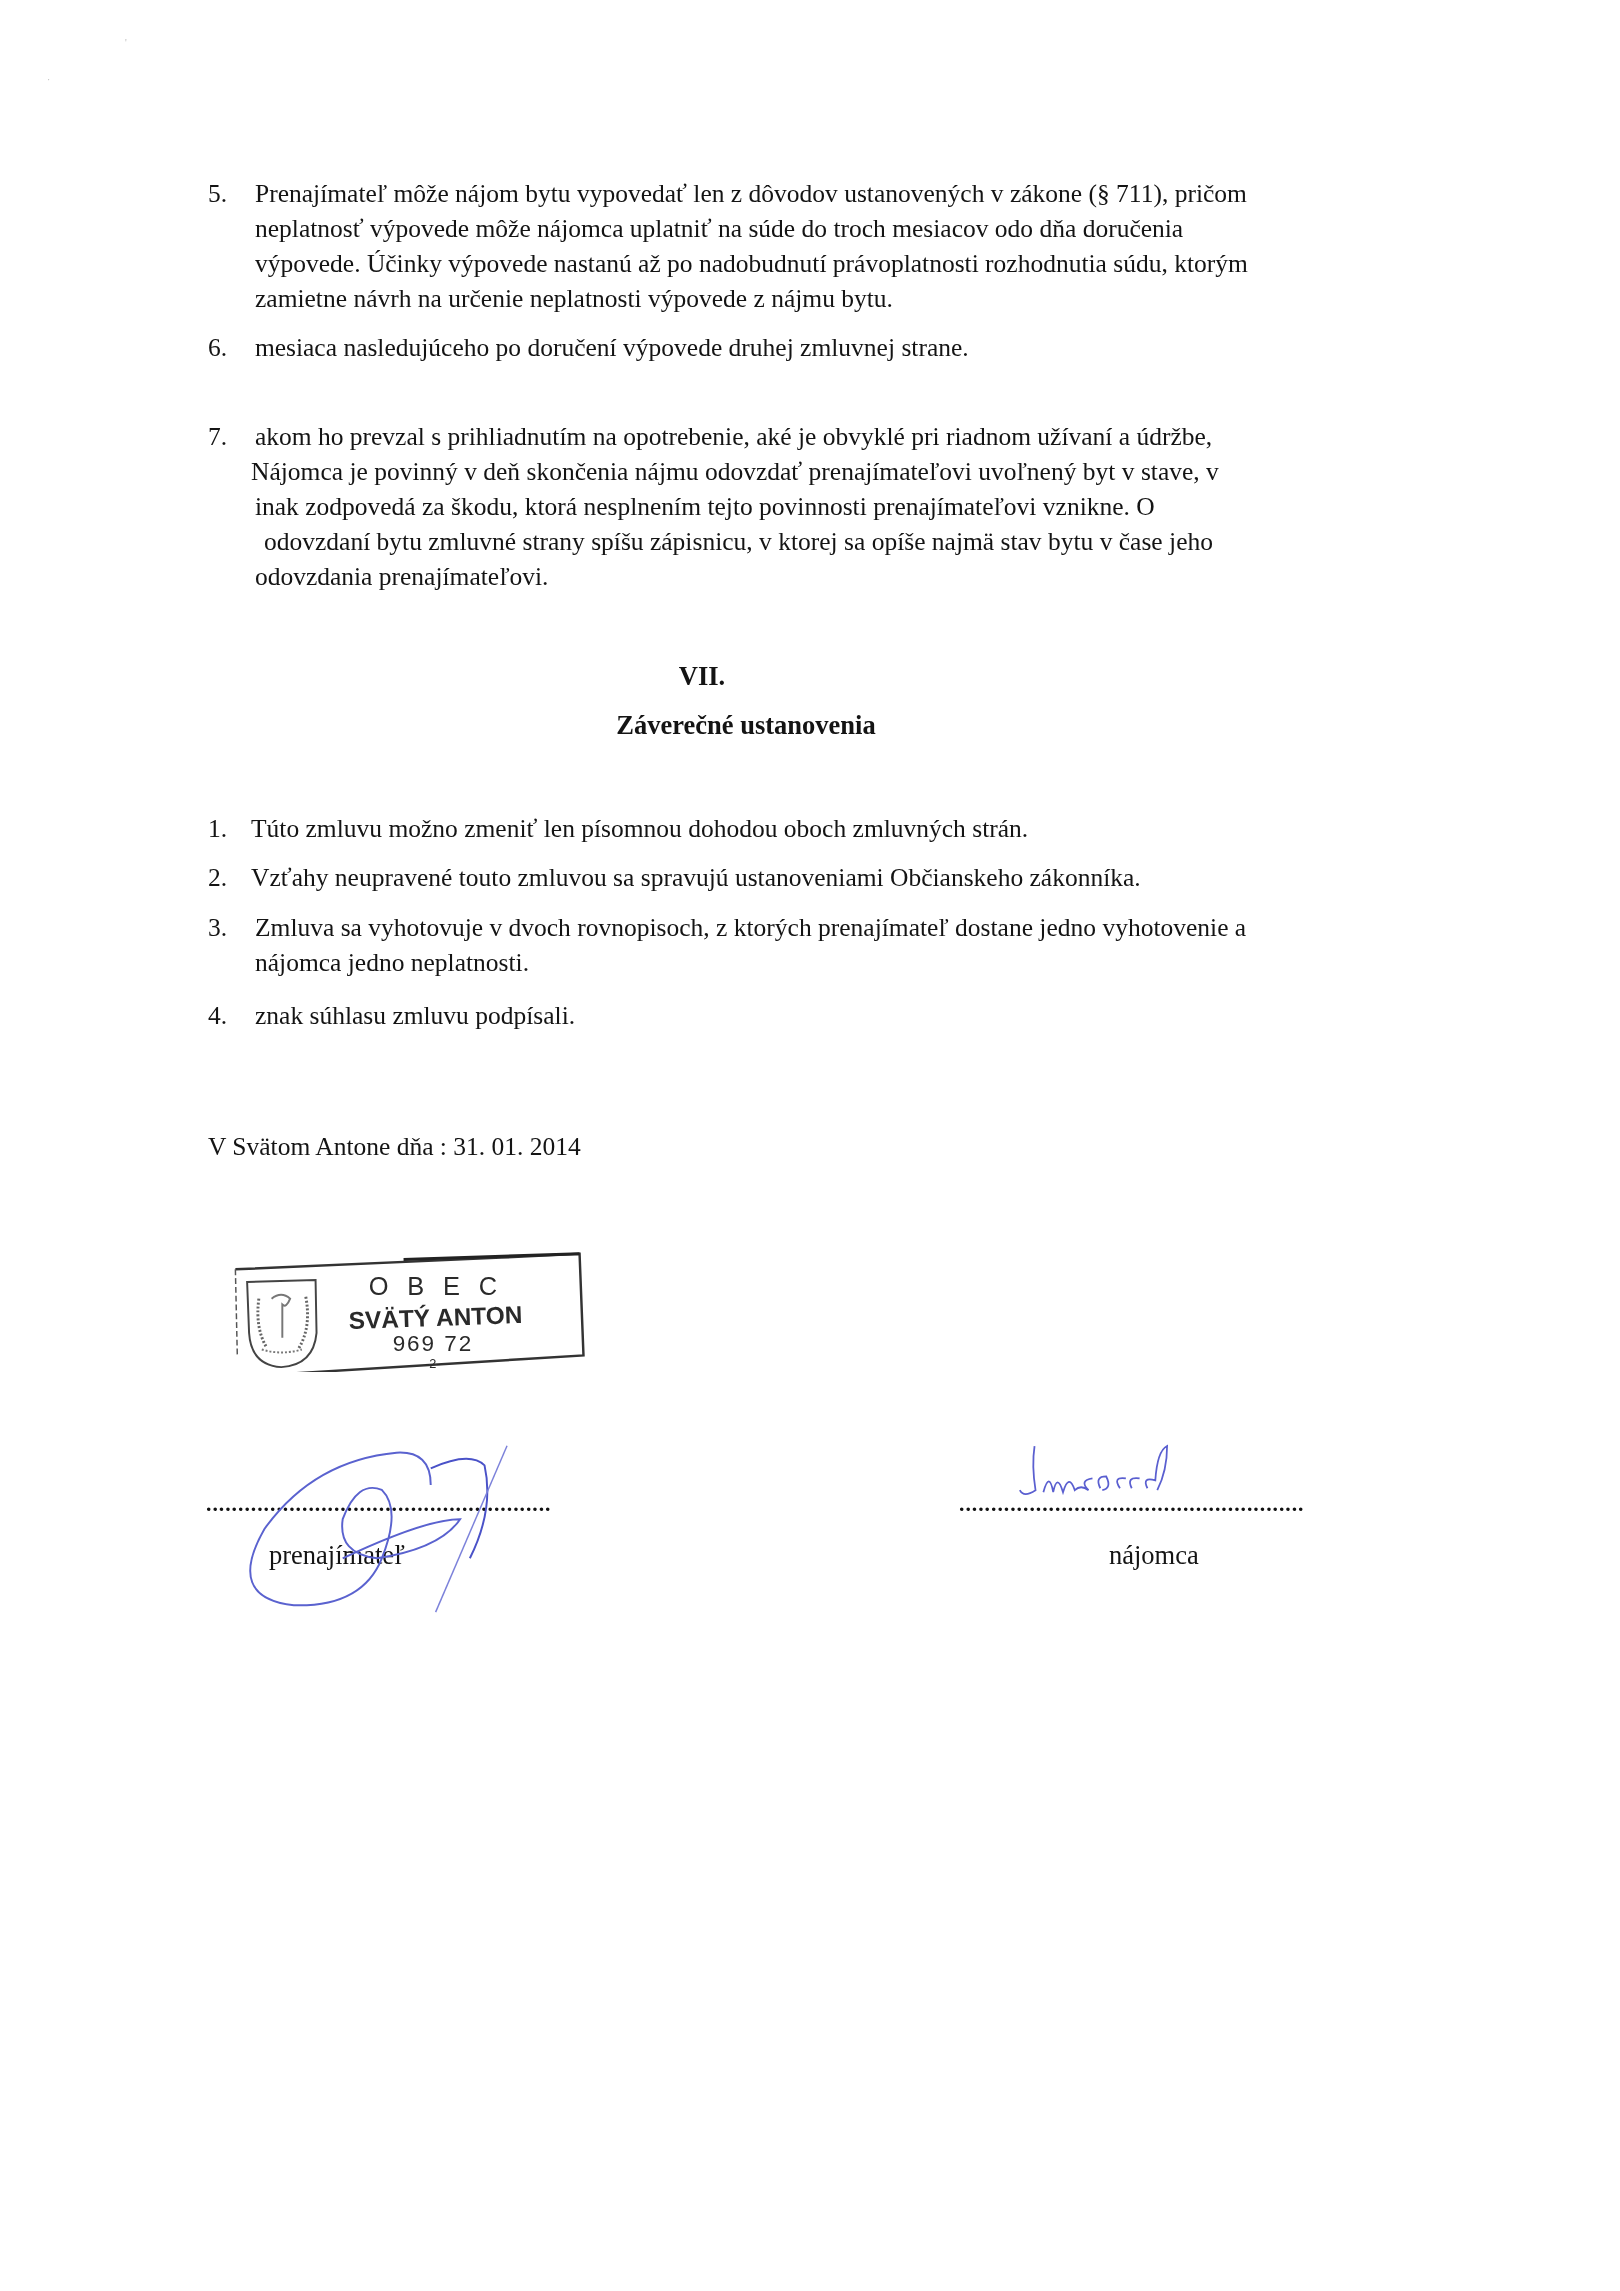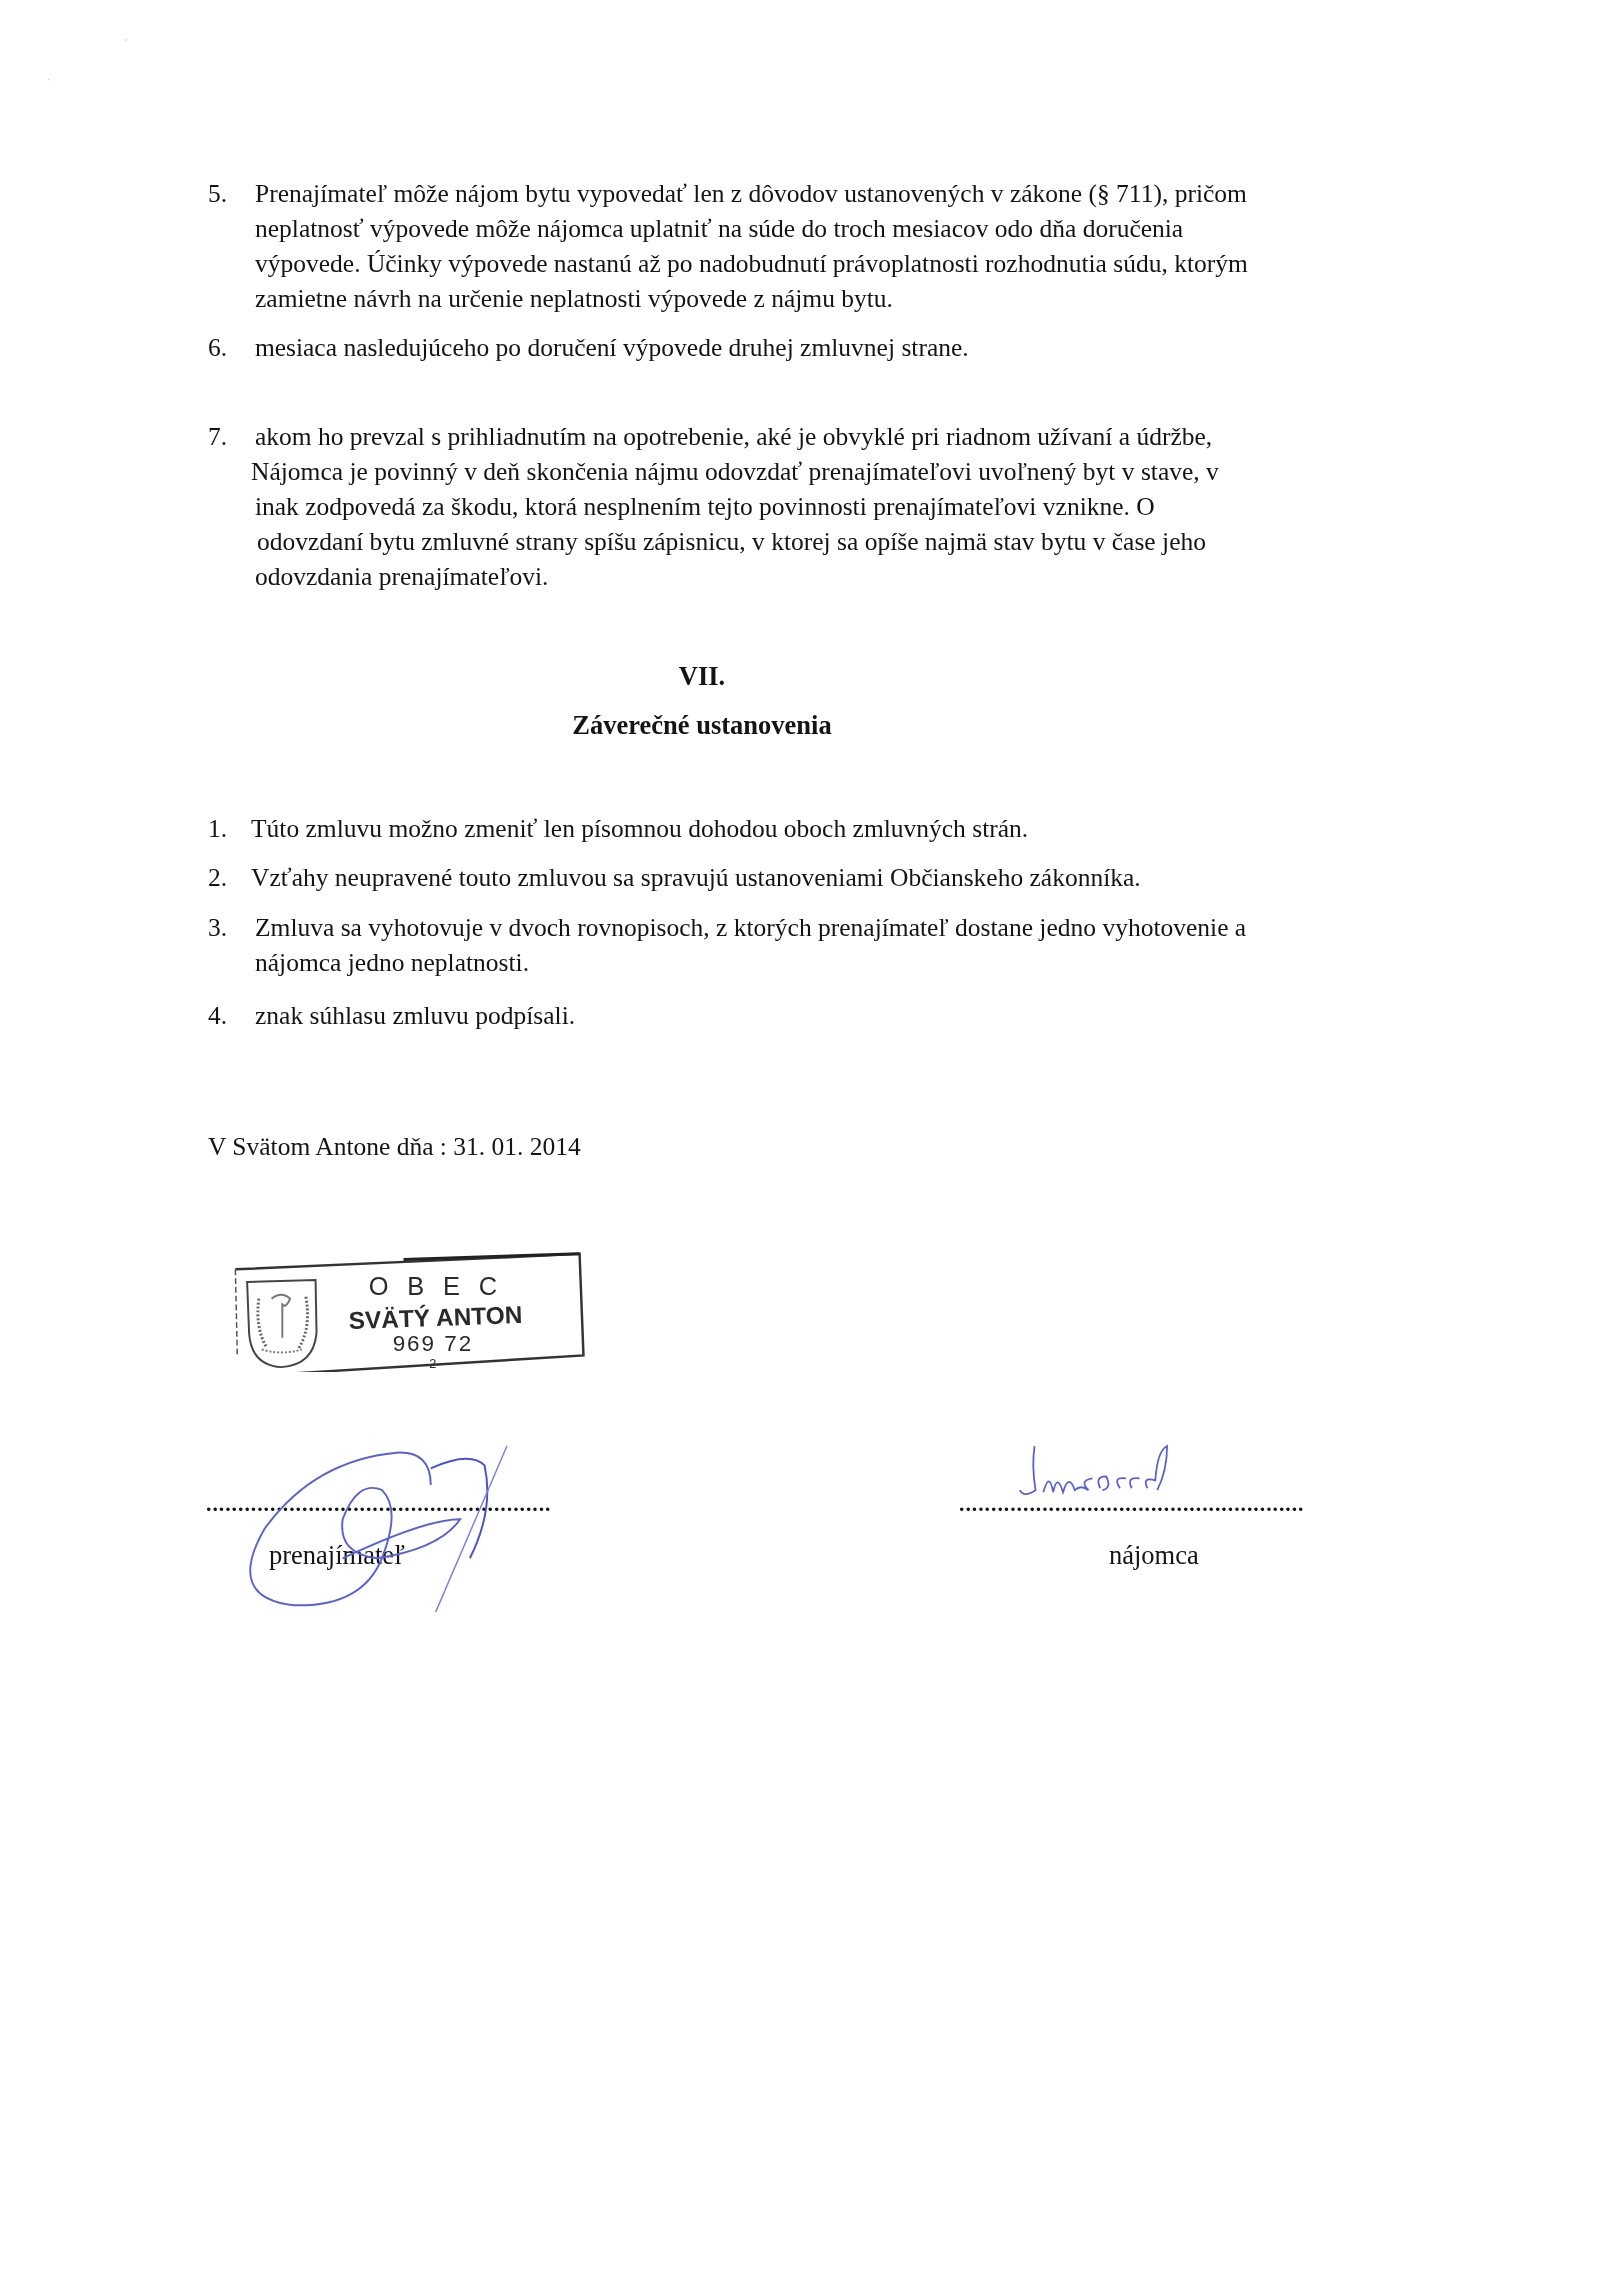--- a/index.html
+++ b/index.html
@@ -41,27 +41,27 @@
       <span class="line" style="margin-left:3.9px;">mesiaca nasledujúceho po doručení výpovede druhej zmluvnej strane.</span>
     </span>
   </div>
 
   <div class="item" style="top:419px;">
     <span class="num">7.</span>
     <span class="txt" style="margin-left:43px;">
       <span class="line" style="margin-left:3.9px;">akom ho prevzal s prihliadnutím na opotrebenie, aké je obvyklé pri riadnom užívaní a údržbe,</span>
       <span class="line">Nájomca je povinný v deň skončenia nájmu odovzdať prenajímateľovi uvoľnený byt v stave, v</span>
       <span class="line" style="margin-left:3.9px;">inak zodpovedá za škodu, ktorá nesplnením tejto povinnosti prenajímateľovi vznikne. O</span>
-      <span class="line" style="margin-left:6px;">odovzdaní bytu zmluvné strany spíšu zápisnicu, v ktorej sa opíše najmä stav bytu v čase jeho</span>
+      <span class="line" style="margin-left:13px;">odovzdaní bytu zmluvné strany spíšu zápisnicu, v ktorej sa opíše najmä stav bytu v čase jeho</span>
       <span class="line" style="margin-left:3.9px;">odovzdania prenajímateľovi.</span>
     </span>
   </div>
 
   <div class="center" style="top:661px;">VII.</div>
-  <div class="center" style="top:710px;">Záverečné ustanovenia</div>
+  <div class="center" style="top:710px;padding-left:44px;">Záverečné ustanovenia</div>
 
   <div class="item" style="top:811px;">
     <span class="num">1.</span>
     <span class="txt" style="margin-left:43px;">
       <span class="line">Túto zmluvu možno zmeniť len písomnou dohodou oboch zmluvných strán.</span>
     </span>
   </div>
 
   <div class="item" style="top:860px;">
     <span class="num">2.</span>

